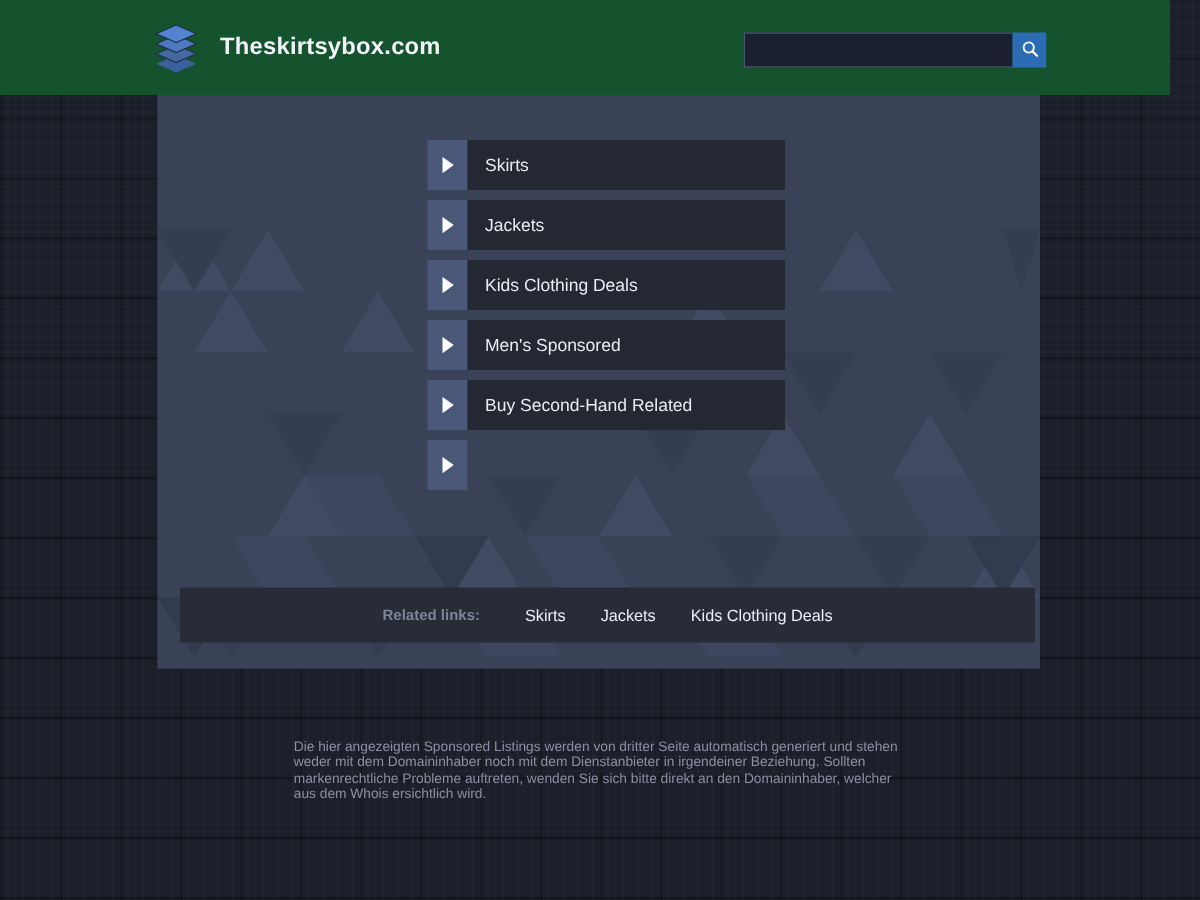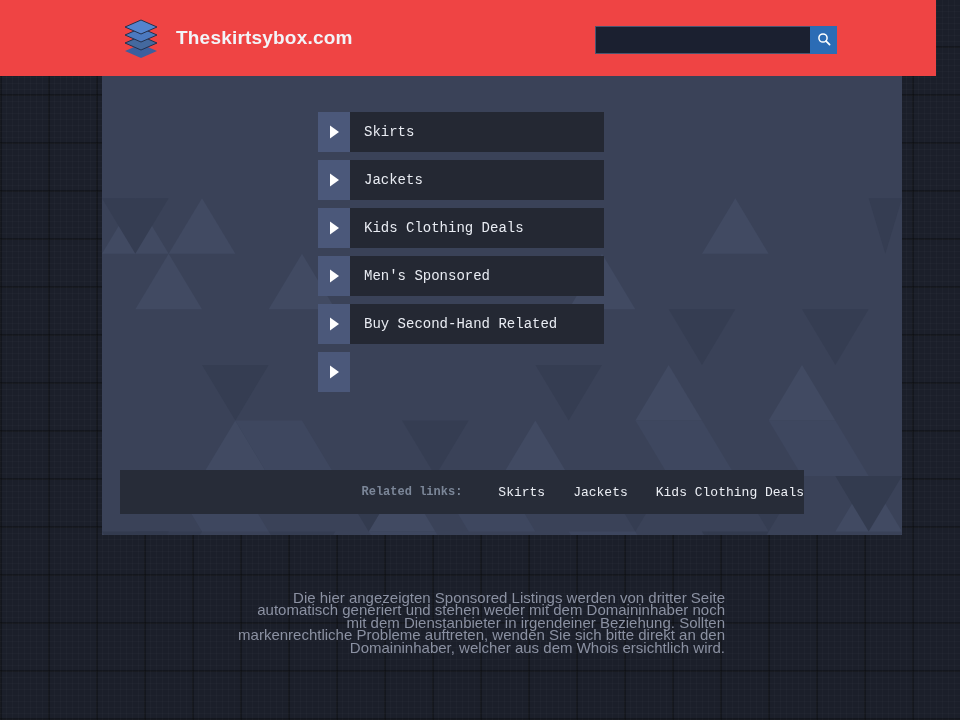--- a/index.html
+++ b/index.html
@@ -36,21 +36,21 @@
         rgba(0,0,0,0) 2px, rgba(0,0,0,0) 48px);
     z-index: 0;
   }
 
   
   #header {
     position: absolute;
     top: 0; left: 0;
     width: 936px;
     height: 76px;
-    background: #ef4444;
+    background: #14532d;
     z-index: 5;
     display: flex;
     align-items: center;
   }
 
   #brand {
     display: flex;
     align-items: center;
     margin-left: 120px;
     gap: 14px;
@@ -100,28 +100,27 @@
     border: none;
     cursor: pointer;
     display: flex;
     align-items: center;
     justify-content: center;
   }
 
   
   #content-panel {
     position: absolute;
-    left: 102px;
+    left: 126px;
     top: 76px;
-    width: 800px;
+    width: 706px;
     height: 459px;
     background-color: #3a4258;
     overflow: hidden;
     z-index: 3;
-    font-family: Liberation Mono, monospace;
   }
 
   #poly-bg {
     position: absolute;
     inset: 0;
     z-index: 0;
     opacity: 1;
   }
 
   #panel-inner {
@@ -173,21 +172,21 @@
   
   #related-bar {
     position: absolute;
     left: 18px;
     top: 394px;
     width: 684px;
     height: 44px;
     background: #272c38;
     display: flex;
     align-items: center;
-    justify-content: flex-end;
+    justify-content: center;
     gap: 0;
   }
 
   #related-label {
     color: #7b8698;
     font-size: 12px;
     font-weight: bold;
     margin-right: 36px;
   }
 
@@ -208,23 +207,23 @@
     top: 592px;
     width: 960px;
     text-align: center;
     z-index: 4;
   }
 
   #disclaimer {
     display: inline-block;
     width: 490px;
     color: #8b91a2;
-    font-size: 15px;
+    font-size: 11px;
     line-height: 12.4px;
-    text-align: right;
+    text-align: left;
   }
 </style>
 </head>
 <body>
 
 <div id="backdrop"></div>
 
 <div id="header">
 
   <div id="brand">

